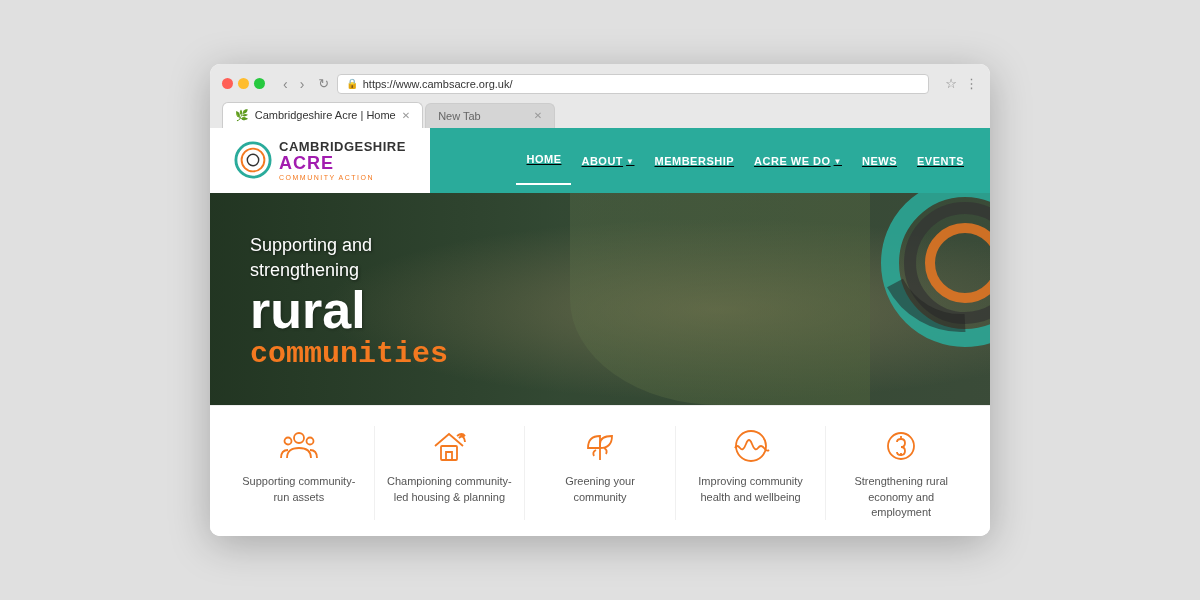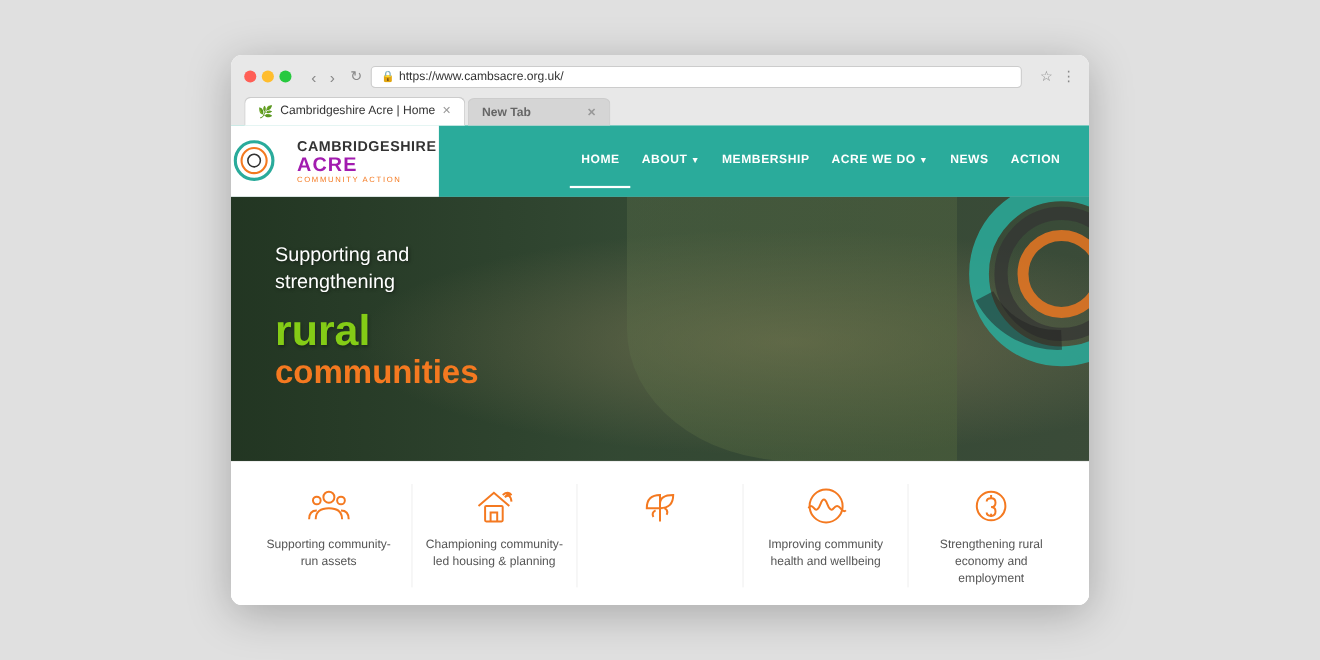--- a/index.html
+++ b/index.html
@@ -114,21 +114,20 @@
       align-items: center;
       gap: 6px;
       min-width: 130px;
       border: 1px solid #ccc;
       border-bottom: none;
     }
 
     .browser-tab.inactive {
       background: #d5d5d5;
       color: #666;
-      font-weight: bold;
     }
 
     .tab-close {
       color: #999;
       font-size: 10px;
       cursor: pointer;
       margin-left: auto;
     }
 
     
@@ -139,24 +138,24 @@
     
     .site-nav {
       background: #2aab9b;
       display: flex;
       align-items: center;
       padding: 0;
     }
 
     .logo-area {
       background: #fff;
-      padding: 12px 2px;
-      display: flex;
-      align-items: center;
-      gap: 20px;
+      padding: 12px 24px;
+      display: flex;
+      align-items: center;
+      gap: 7px;
       min-width: 180px;
     }
 
     .logo-circle {
       width: 38px;
       height: 38px;
     }
 
     .logo-text {
       display: flex;
@@ -180,25 +179,26 @@
 
     .logo-sub {
       font-size: 7px;
       color: #f47920;
       letter-spacing: 1.5px;
       text-transform: uppercase;
     }
 
     .nav-links {
       display: flex;
-      align-items: flex-start;
+      align-items: flex-end;
       gap: 0;
       padding: 0 16px;
       flex: 1;
       justify-content: flex-end;
+      text-decoration: underline;
     }
 
     .nav-link {
       color: #fff;
       text-decoration: none;
       font-size: 11px;
       font-weight: 600;
       padding: 18px 10px;
       letter-spacing: 0.5px;
       display: flex;
@@ -211,53 +211,53 @@
       border-bottom: 2px solid #fff;
     }
 
     .nav-link .dropdown-arrow {
       font-size: 8px;
     }
 
     
     .hero {
       position: relative;
-      height: 240px;
+      height: 212px;
       overflow: hidden;
       background: #3a4a3a;
     }
 
     .hero-text {
       position: absolute;
       left: 40px;
       top: 40px;
       color: #fff;
     }
 
     .hero-supporting {
       font-size: 18px;
       font-weight: 400;
       line-height: 1.4;
       text-shadow: 1px 1px 3px rgba(0,0,0,0.5);
     }
 
     .hero-rural {
-      font-size: 39px;
+      font-size: 52px;
       font-weight: 900;
-      color: #84cc16;
+      color: #ffffff;
       line-height: 1.0;
       text-shadow: 1px 1px 3px rgba(0,0,0,0.3);
-      margin-top: 12px;
     }
 
     .hero-communities {
       font-size: 30px;
       font-weight: 700;
       color: #f47920;
       line-height: 1.2;
+      font-family: Liberation Mono, monospace;
     }
 
     
     .services-bar {
       background: #fff;
       display: flex;
       align-items: stretch;
       border-top: 1px solid #eee;
       padding: 20px 14px 16px;
     }
@@ -357,21 +357,21 @@
           <span>MEMBERSHIP</span>
         </a>
         <a class="nav-link">
           <span>ACRE WE DO</span>
           <span class="dropdown-arrow">▼</span>
         </a>
         <a class="nav-link">
           <span>NEWS</span>
         </a>
         <a class="nav-link">
-          <span>ACTION</span>
+          <span>EVENTS</span>
         </a>
       </div>
     </nav>
 
     <div class="hero">
 
       <div style="position:absolute;inset:0;background:linear-gradient(to right, rgba(30,50,30,0.85) 0%, rgba(40,70,40,0.4) 45%, rgba(60,80,50,0.2) 100%);"></div>
       <div style="position:absolute;inset:0;background:radial-gradient(ellipse at 65% 55%, rgba(160,140,100,0.45) 0%, transparent 55%);"></div>
 
       <div style="position:absolute;right:120px;top:0;bottom:0;width:300px;background:linear-gradient(135deg,rgba(100,120,80,0.3),rgba(80,100,60,0.5));border-radius:0 0 0 50%;"></div>
@@ -419,20 +419,21 @@
       </div>
 
       <div class="service-item">
         <svg class="service-icon" viewBox="0 0 40 40" fill="none" stroke="#f47920" stroke-width="1.8">
           <path d="M20 34 L20 18"></path>
           <path d="M8 22 Q8 10 20 10 Q20 10 20 22 Q14 22 8 22Z" fill="none"></path>
           <path d="M20 18 Q20 10 32 10 Q32 22 20 22"></path>
           <path d="M14 30 Q12 26 16 24"></path>
           <path d="M26 28 Q28 24 24 22"></path>
         </svg>
+        <span class="service-label">Greening your community</span>
       </div>
 
       <div class="service-item">
         <svg class="service-icon" viewBox="0 0 40 40" fill="none" stroke="#f47920" stroke-width="1.8">
           <path d="M4 22 Q6 18 9 22 Q12 26 15 18 Q18 10 21 18 Q24 26 27 22 Q30 18 33 22 Q36 26 38 24"></path>
           <circle cx="20" cy="20" r="15"></circle>
         </svg>
         <span class="service-label">Improving community health and wellbeing</span>
       </div>
 

